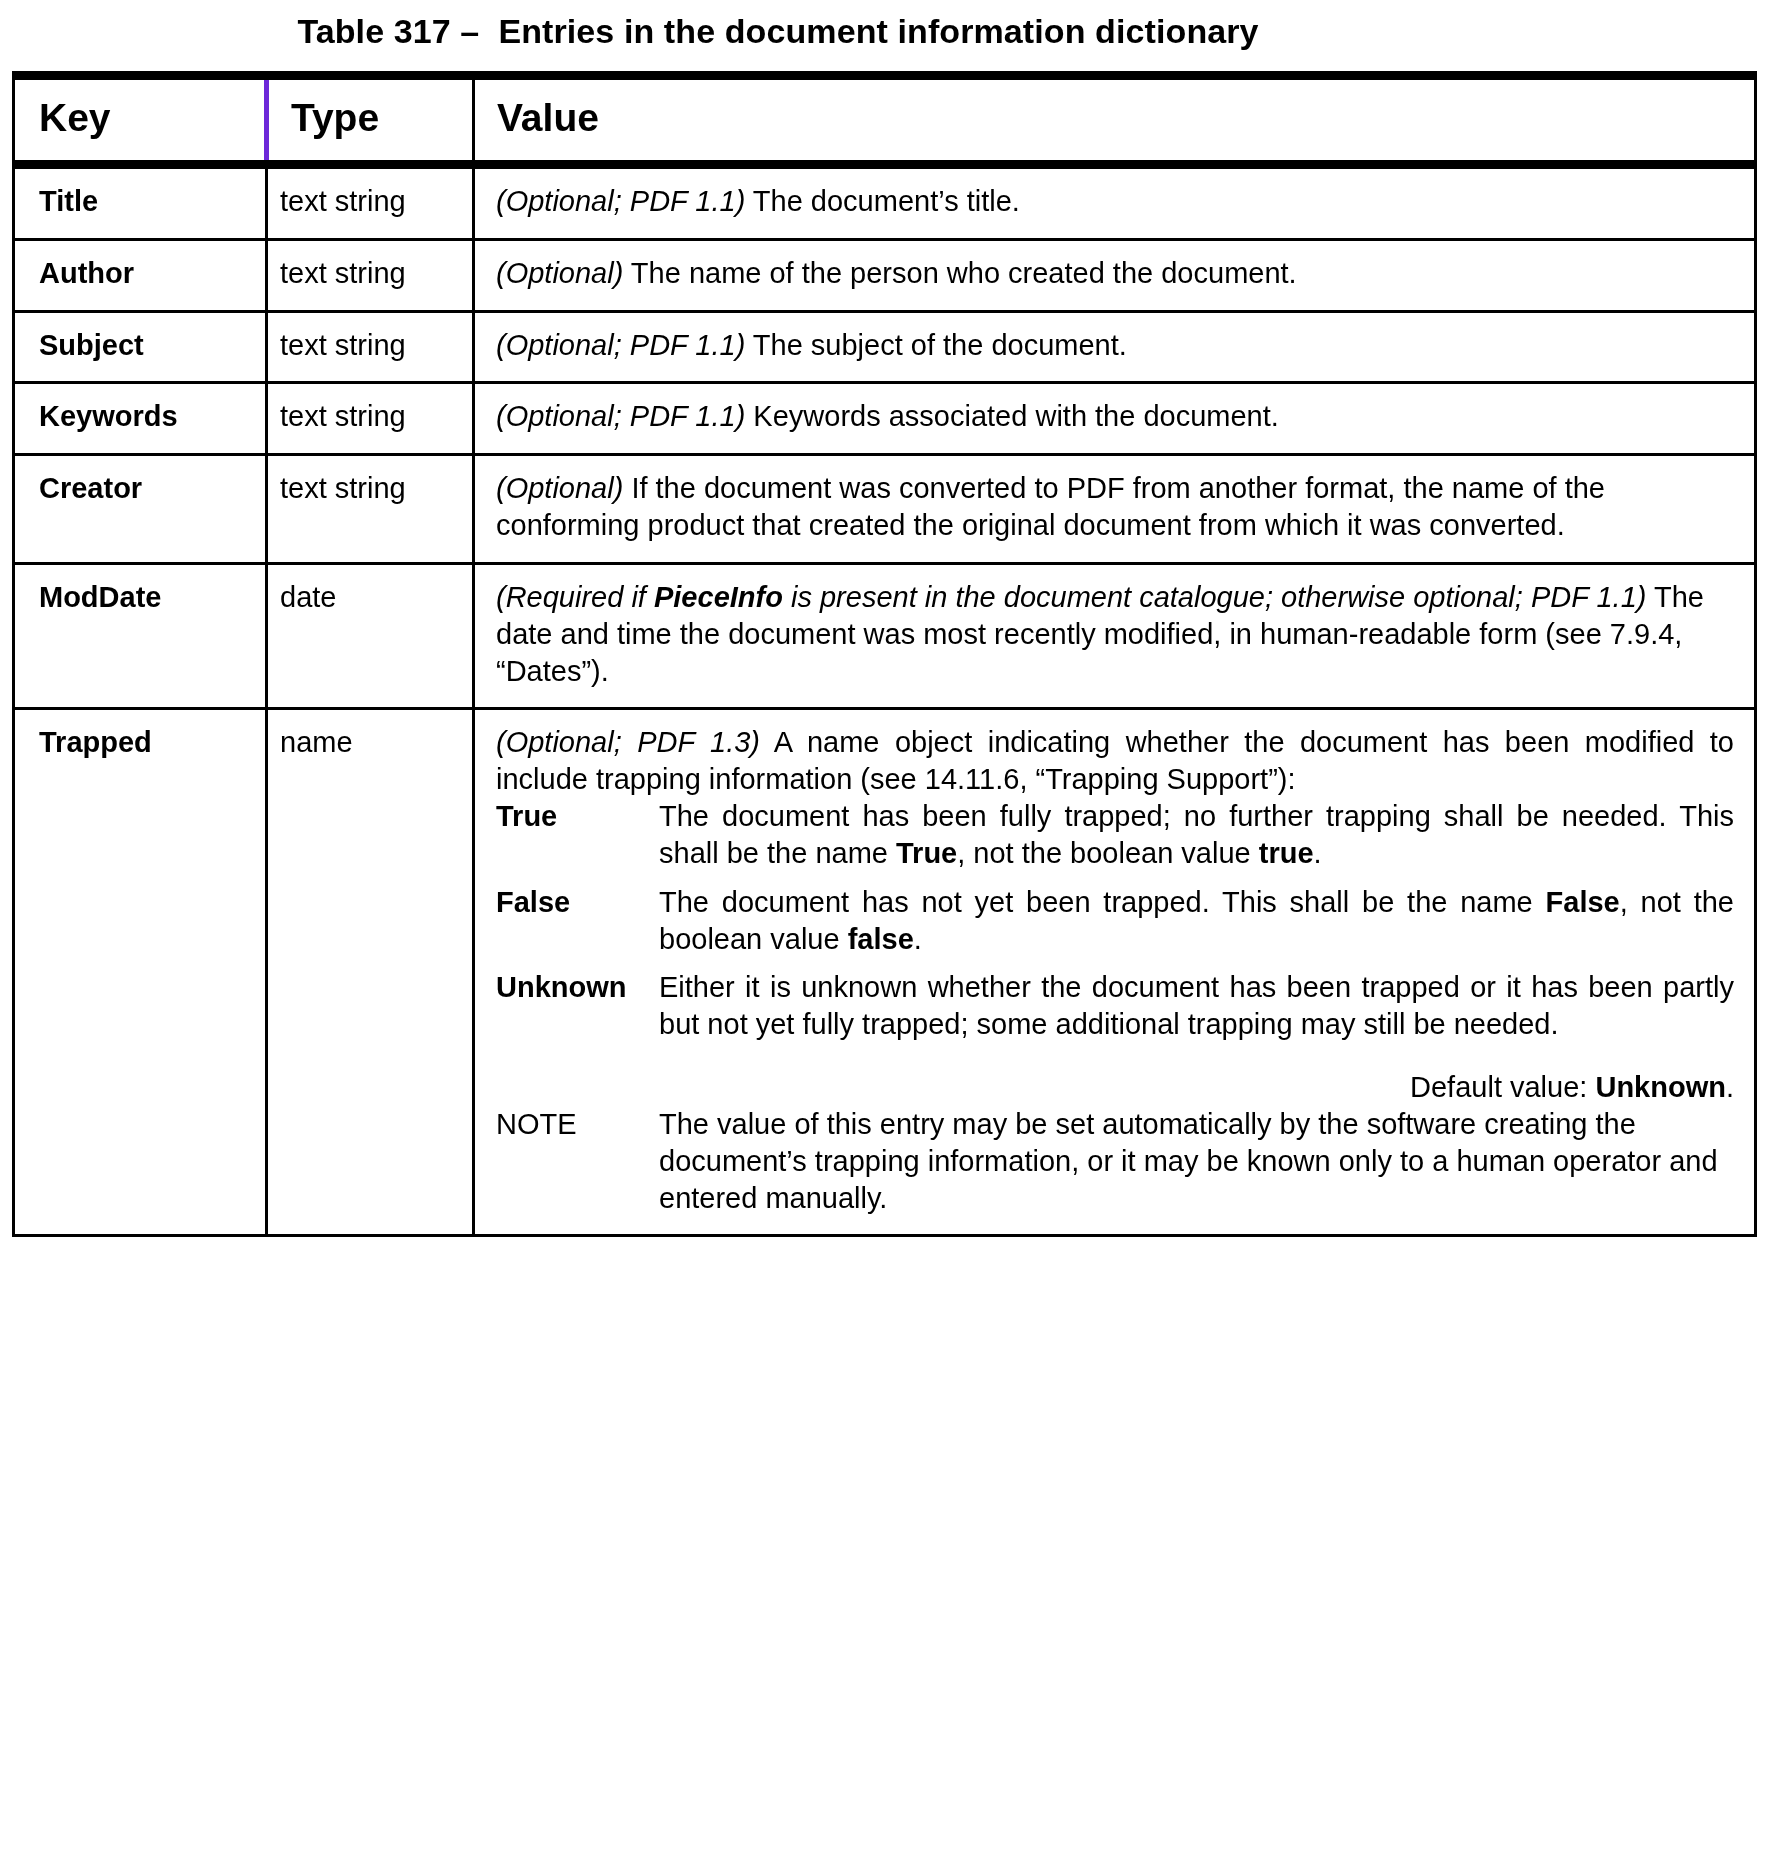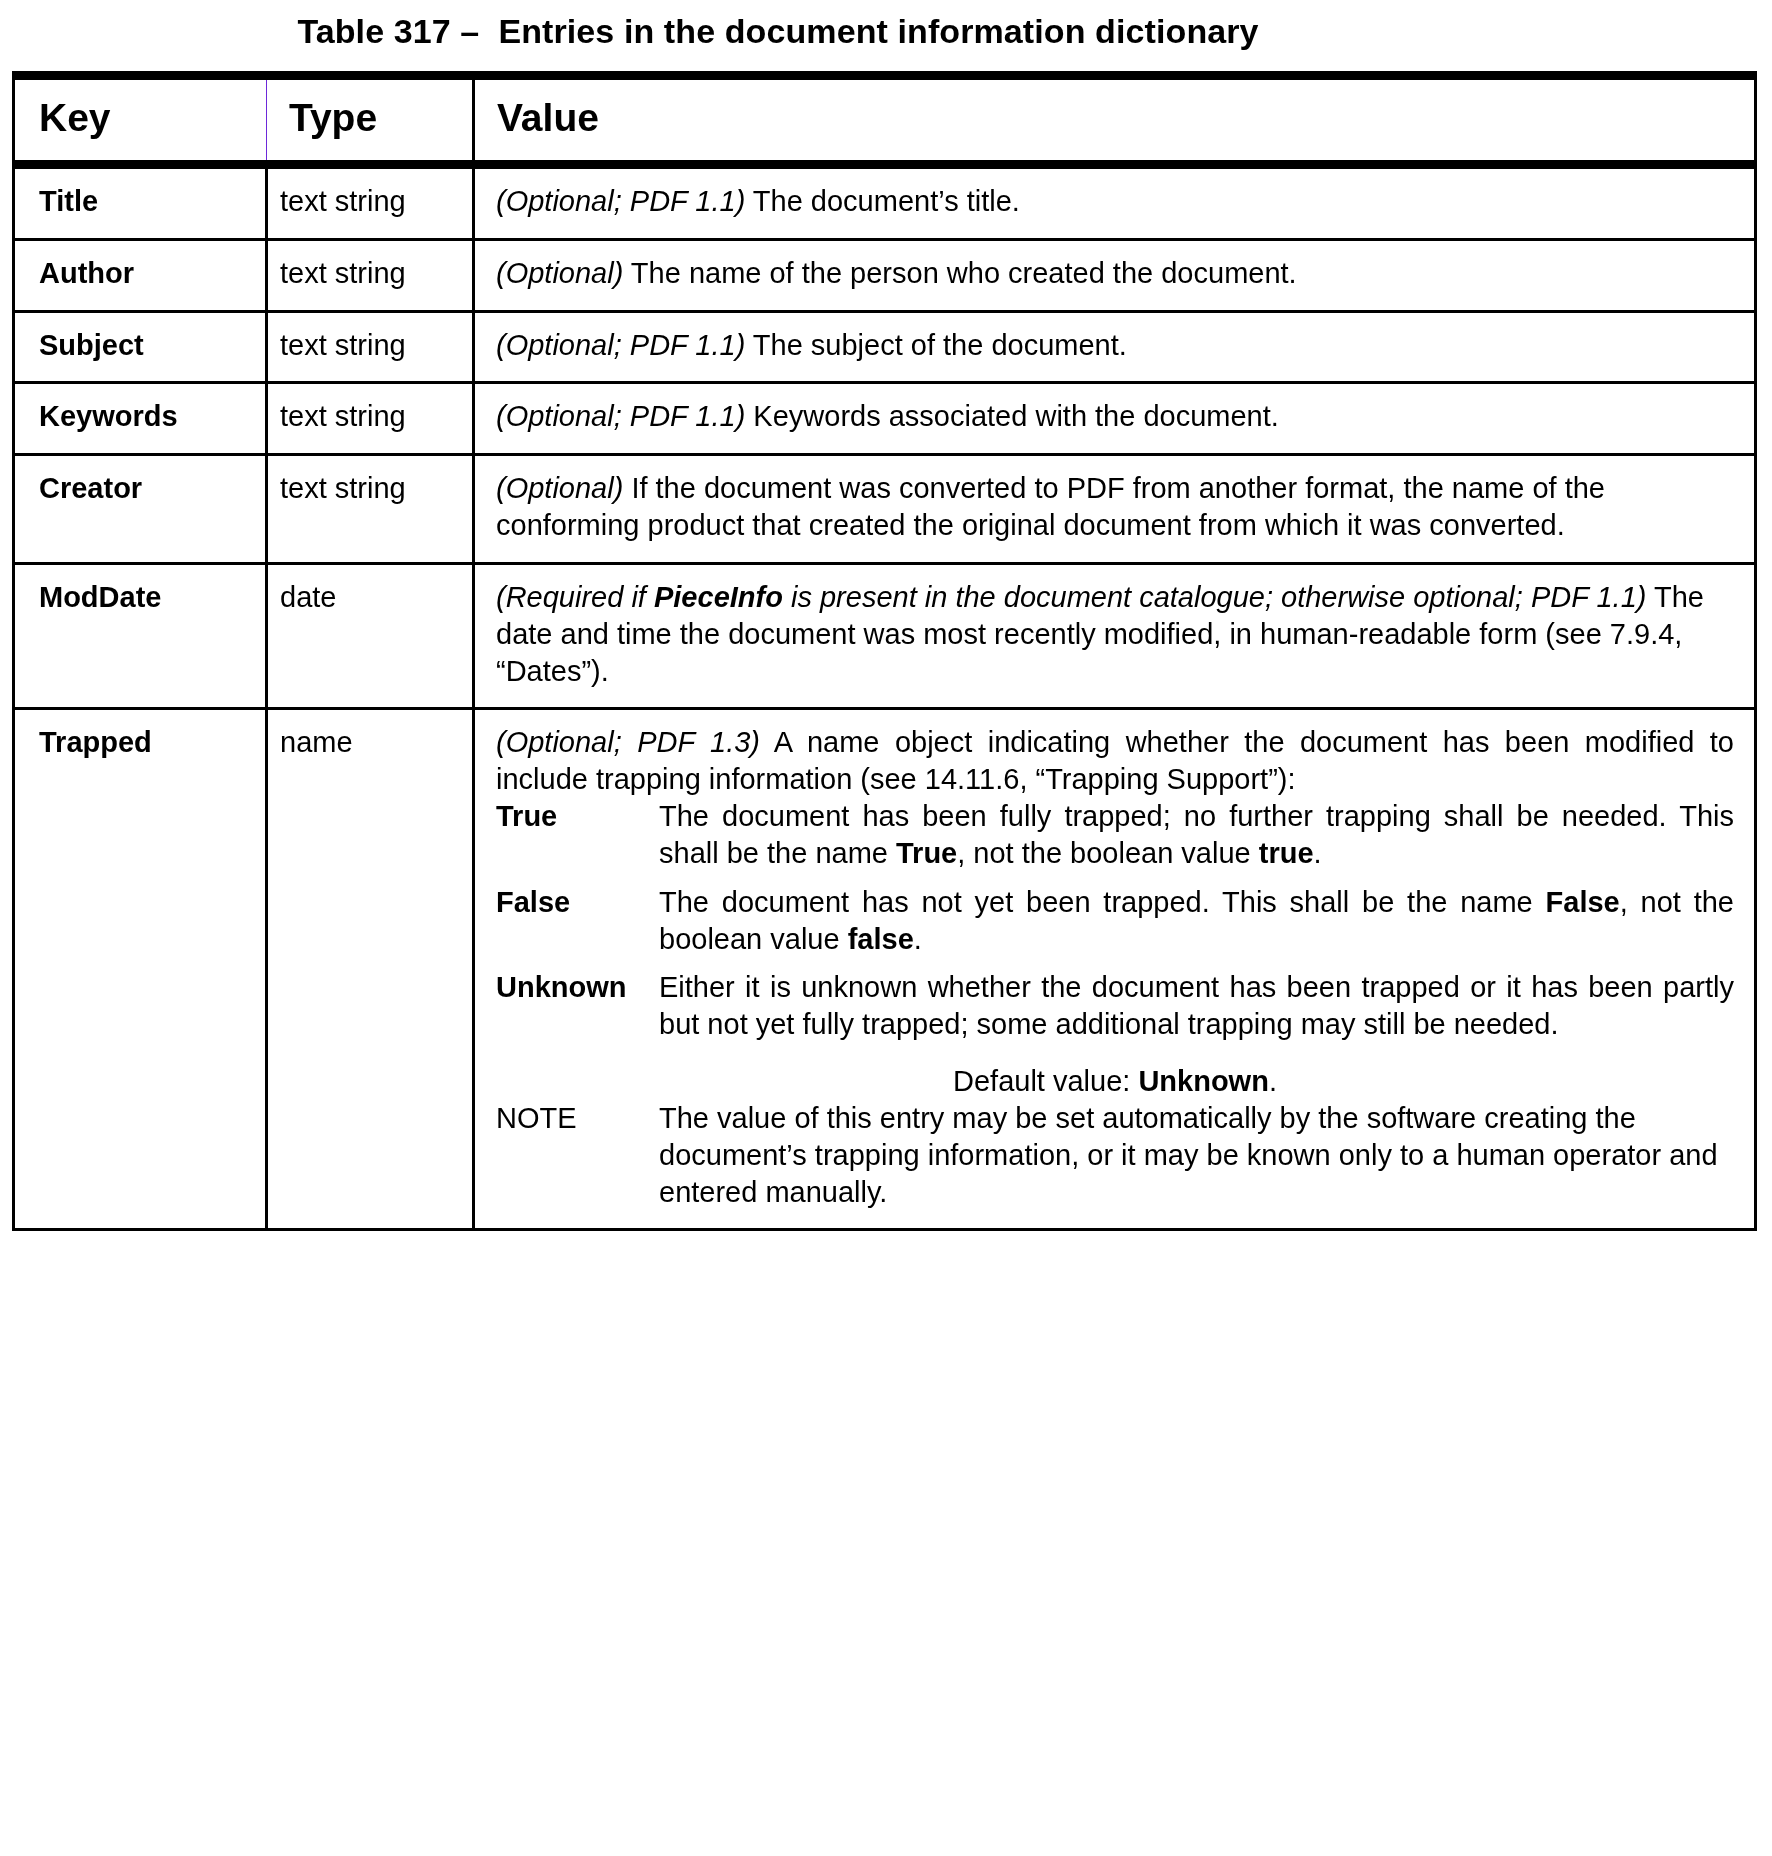--- a/index.html
+++ b/index.html
@@ -53,21 +53,21 @@
     border-top: 9px solid #000;
     border-bottom: 9px solid #000;
     font-size: 39px;
     font-weight: bold;
     text-align: left;
     vertical-align: top;
     padding: 16px 20px 20px 22px;
     box-sizing: border-box;
   }
   thead tr.head-row > th.c-key   { padding-left: 24px; }
-  thead tr.head-row > th.c-type  { border-left: 1px solid #6d28d9; }
+  thead tr.head-row > th.c-type  { border-left: 5px solid #6d28d9; }
   thead tr.head-row > th.c-value { border-left: 3px solid #000; }
 
   tbody tr > td {
     border-bottom: 3px solid #000;
     vertical-align: top;
     font-size: 29px;
     line-height: 1.27;
     padding: 14px 20px 18px 22px;
     box-sizing: border-box;
   }
@@ -113,22 +113,22 @@
     left: 0;
     top: 0;
     font-weight: bold;
     white-space: nowrap;
   }
   .def-row.note > .def-term { font-weight: normal; }
   .def-row .def-desc { display: block; }
   .def-row.last-left { text-align: left; }
 
   .default-line {
-    margin-top: 20px;
-    text-align: center;
+    margin-top: 26px;
+    text-align: right;
   }
 
   
   .i  { font-style: italic; }
   .b  { font-weight: bold; }
   .bi { font-weight: bold; font-style: italic; }
 </style>
 </head>
 <body>
 

